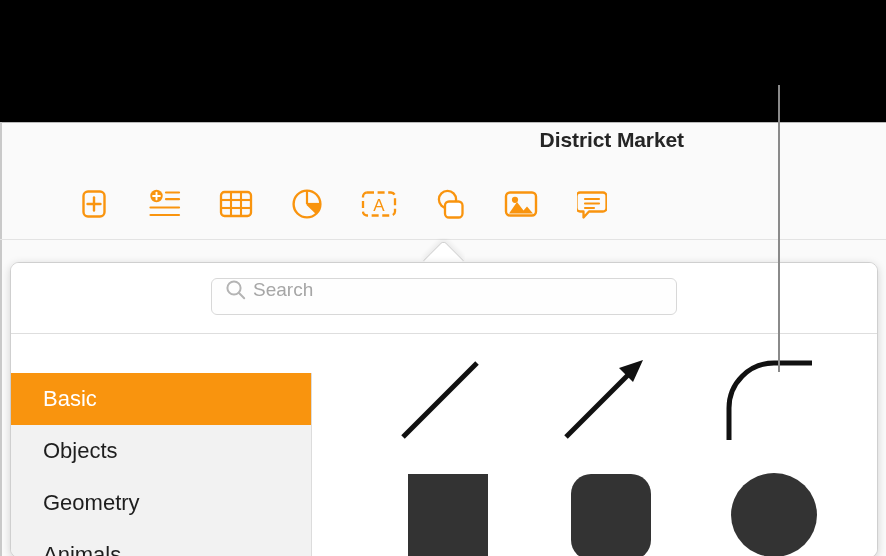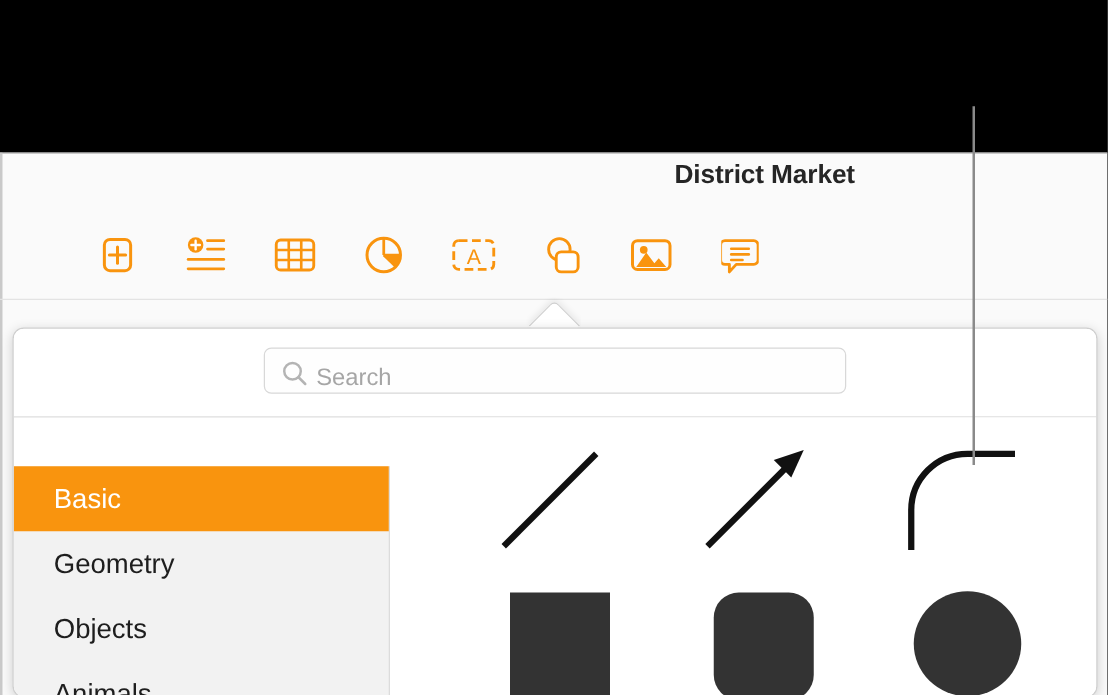--- a/index.html
+++ b/index.html
@@ -140,21 +140,21 @@
   #search-field {
     position: absolute;
     left: 200px;
     top: 15px;
     width: 466px;
     height: 37px;
     border: 1px solid #d8d8d8;
     border-radius: 6px;
     background: #fefefe;
     display: flex;
-    align-items: flex-end;
+    align-items: flex-start;
     padding: 0 10px;
     box-sizing: border-box;
   }
   #search-icon { flex: 0 0 auto; margin-right: 7px; margin-left: 3px; }
   #search-input {
     border: none;
     outline: none;
     background: transparent;
     font-family: "Liberation Sans", "DejaVu Sans", sans-serif;
     font-size: 19px;
@@ -351,24 +351,24 @@
     </div>
   </div>
 
   <div id="popover-divider"></div>
 
   <div id="category-sidebar">
     <div class="category-item selected">
       <span>Basic</span>
     </div>
     <div class="category-item">
+      <span>Objects</span>
+    </div>
+    <div class="category-item">
       <span>Geometry</span>
-    </div>
-    <div class="category-item">
-      <span>Objects</span>
     </div>
     <div class="category-item">
       <span>Animals</span>
     </div>
   </div>
 
   <div id="shapes-grid">
 
     <div class="shape-cell" style="left:46px; top:10px;">
       <svg width="100" height="100" viewBox="0 0 100 100">

